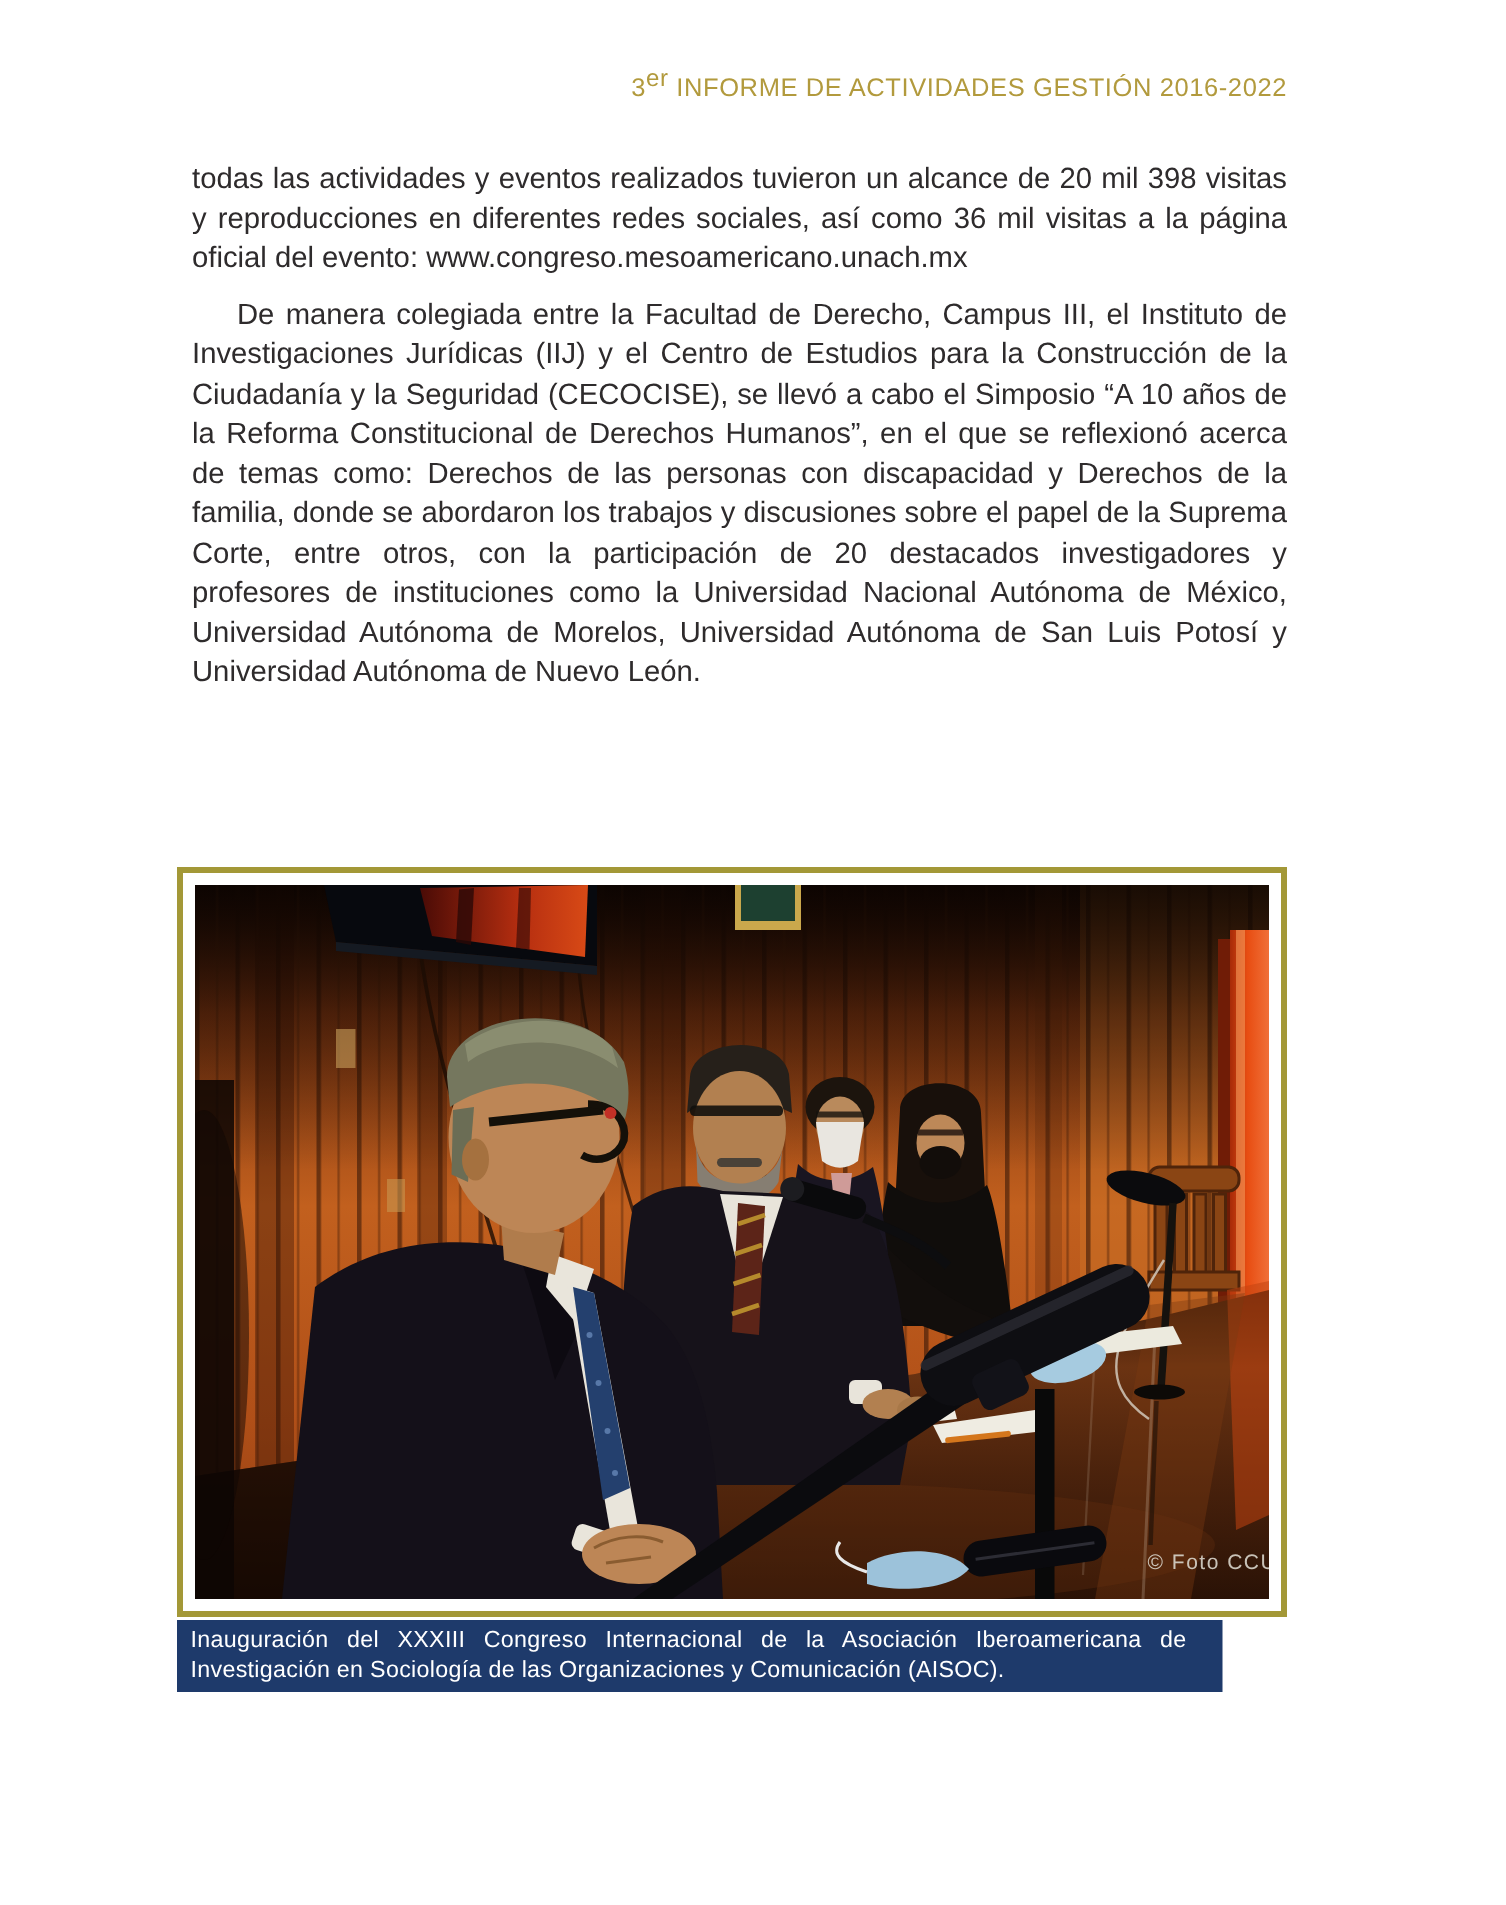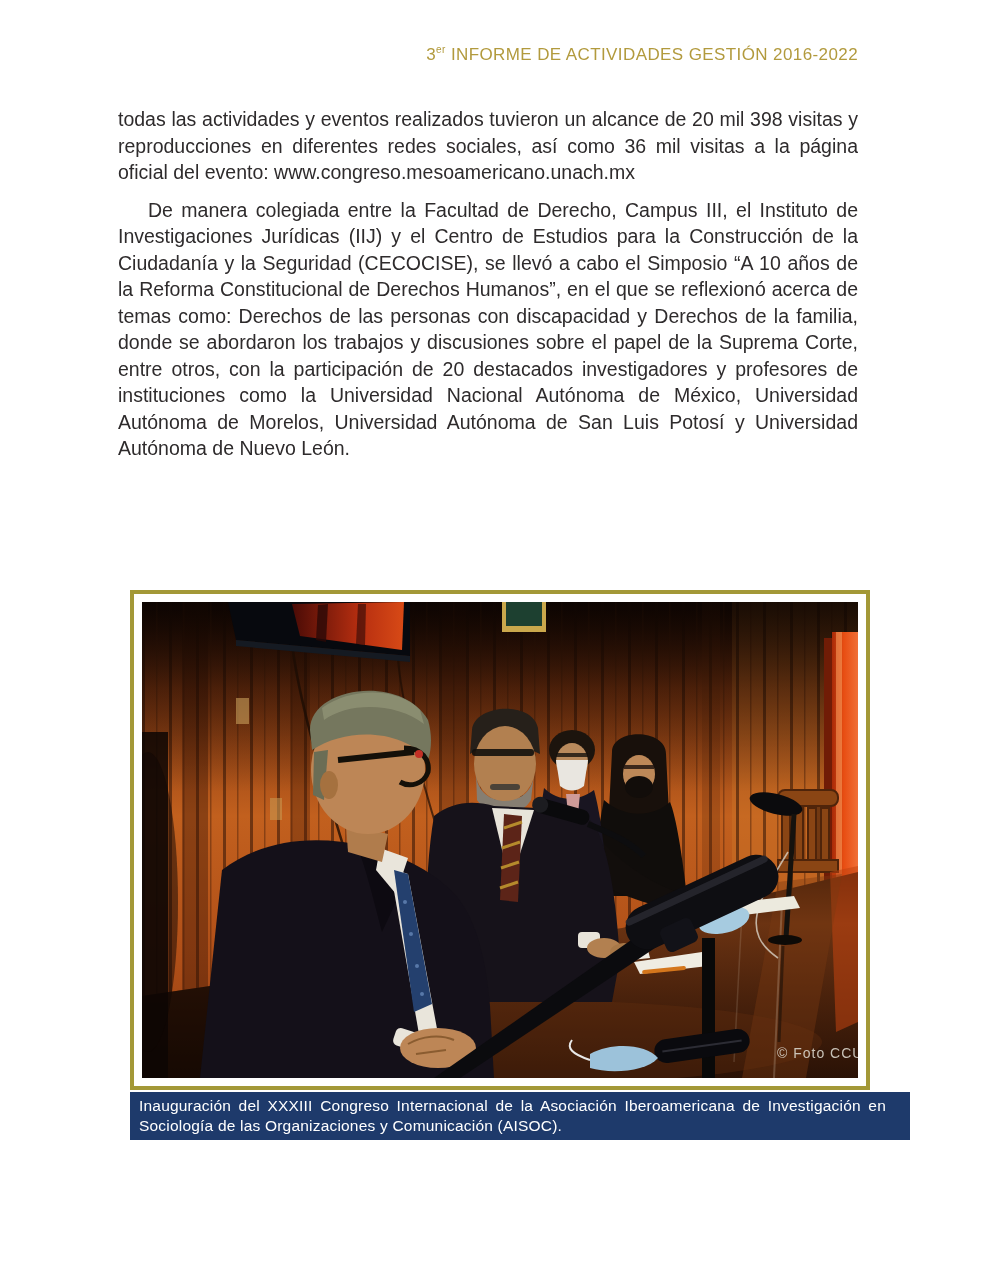--- a/index.html
+++ b/index.html
@@ -7,36 +7,36 @@
     position:relative;width:1004px;height:1270px;margin:0 auto;
     background:#ffffff;overflow:hidden;
     font-family:"Liberation Sans",sans-serif;
     -webkit-font-smoothing:antialiased;
   }
   .header{
     position:absolute;top:44px;left:118px;width:740px;
     text-align:right;color:#b29a3d;font-size:17px;letter-spacing:.4px;
     font-weight:400;
   }
-  .header sup{font-size:10px;}
+  .header sup{font-size:16px;}
   .content{
     position:absolute;top:106px;left:118px;width:740px;height:468px;
     overflow:hidden;color:#2e2b2c;font-size:19.5px;line-height:26.5px;
     text-align:justify;
   }
-  .body-par{margin:0 0 11px 0;}
+  .body-par{margin:0 0 11px 10px;}
   .body-par.indent{text-indent:30px;}
-  figure.photo-fig{position:absolute;left:118px;top:578px;width:740px;margin:12px;}
+  figure.photo-fig{position:absolute;left:118px;top:578px;width:740px;margin:0;}
   .photo-frame{
     box-sizing:border-box;width:740px;height:500px;
     border:4px solid #a39837;background:#ffffff;padding:8px;
   }
   .photo-frame svg{display:block;width:716px;height:476px;}
   figcaption.caption{
-    box-sizing:border-box;margin-top:2px;width:780px;min-height:46px;
+    box-sizing:border-box;margin-top:2px;width:697px;min-height:46px;
     background:#1e3a6b;color:#ffffff;font-size:15.5px;line-height:19.5px;
     padding:4px 24px 5px 9px;text-align:justify;letter-spacing:.2px;
   }
   .diamonds{position:absolute;right:0;bottom:0;width:200px;height:290px;}
   .diamonds svg{display:block;width:200px;height:290px;}
 </style>
 </head>
 <body>
 
 <div class="page">

